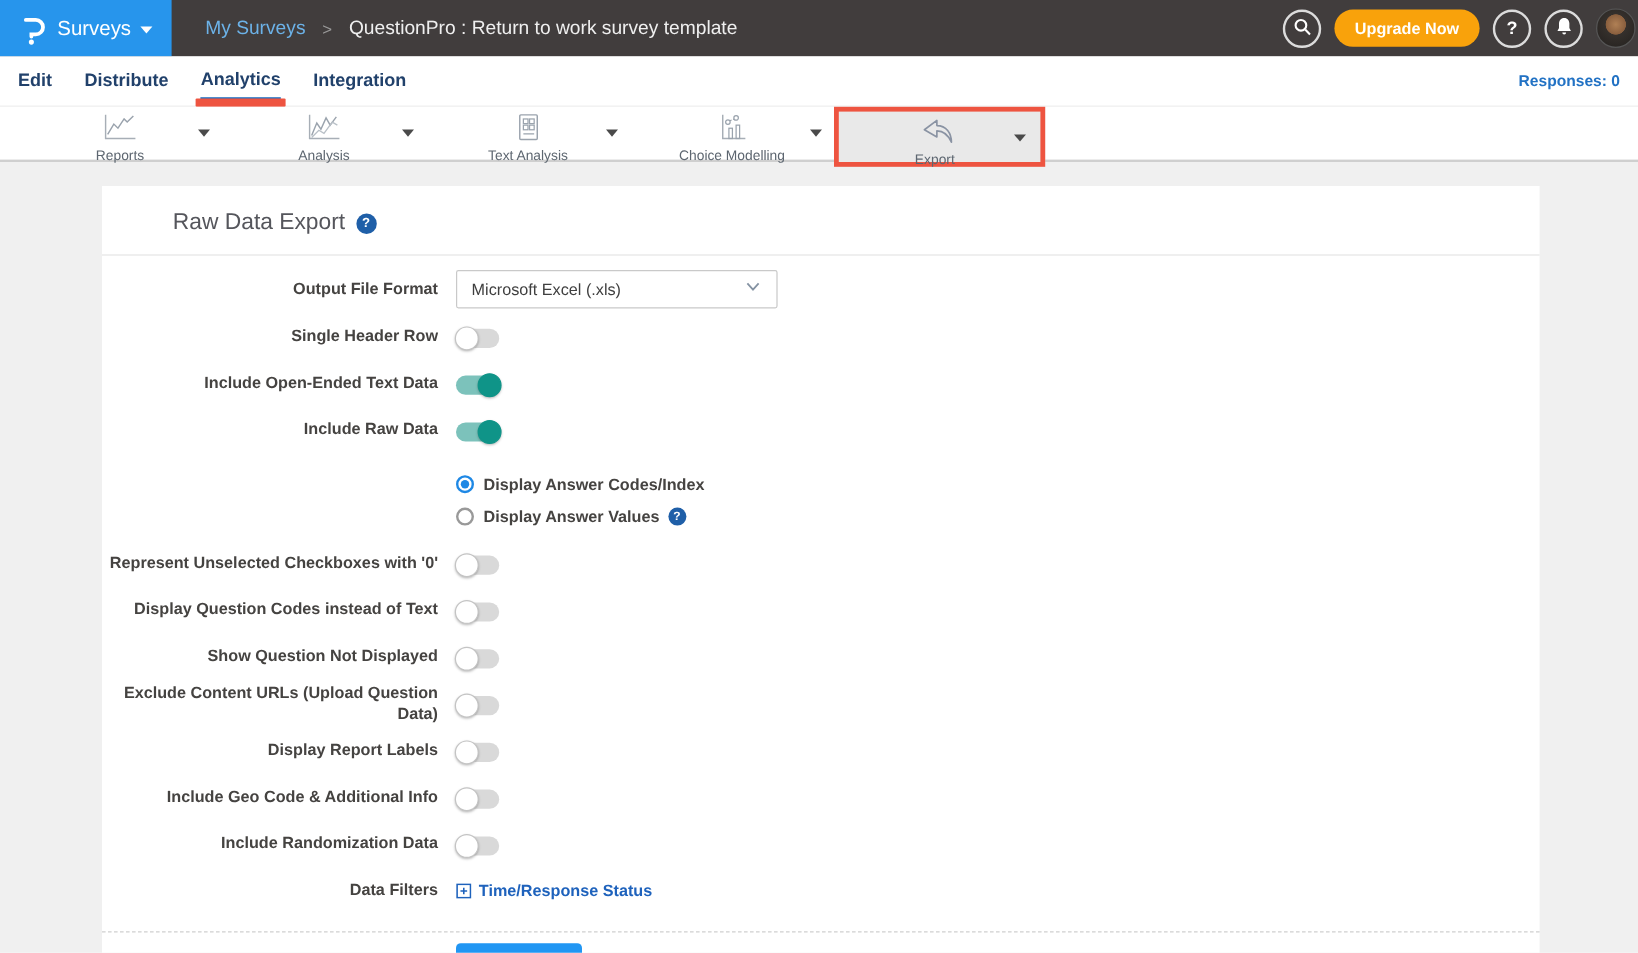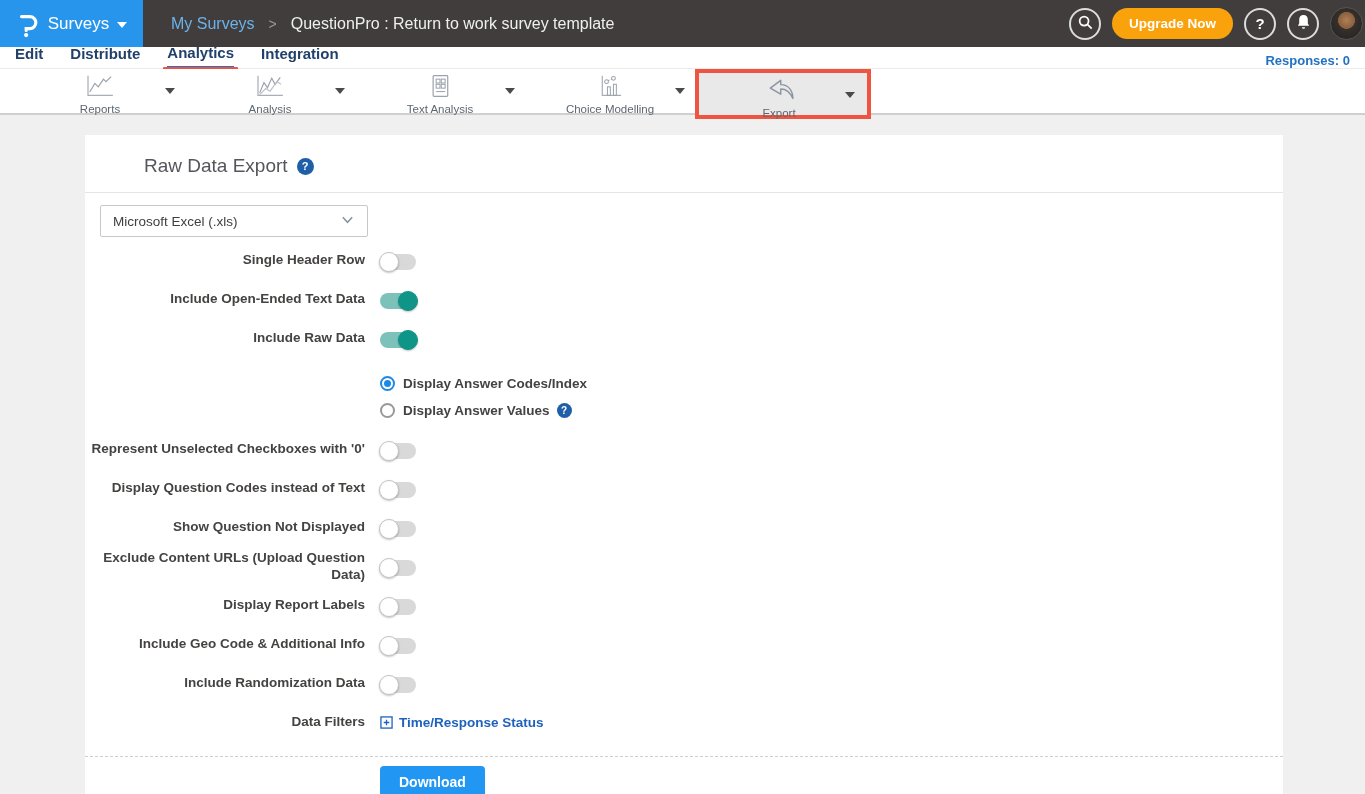--- a/index.html
+++ b/index.html
@@ -17,21 +17,21 @@
   .crumb-sep { color:#9a9a9a; font-size:14px; }
   .crumb-title { color:#efefef; font-size:16px; }
   .header-right { margin-left:auto; display:flex; align-items:center; gap:11px; padding-right:2px; }
   .circle-btn { width:32px; height:32px; border:2px solid #dcdcdc; border-radius:50%; display:flex; align-items:center; justify-content:center; background:transparent; cursor:pointer; color:#fff; font-size:15px; font-weight:bold; }
   .upgrade-btn { height:31px; background:#f9a20b; border:none; border-radius:17px; color:#fff; font-weight:bold; font-size:13.5px; padding:0 17px; cursor:pointer; font-family:"Liberation Sans",sans-serif; }
   .avatar { width:33px; height:33px; border-radius:50%; cursor:pointer;
     background: radial-gradient(circle at 50% 40%, #b08055 0%, #8a5f3e 34%, #35302c 36%, #23201e 100%);
     border:1px solid #555; }
 
   
-  .tab-nav { height:22px; background:#fff; display:flex; align-items:flex-end; padding:0 15px; border-bottom:1px solid #ebebeb; position:relative; }
+  .tab-nav { height:42px; background:#fff; display:flex; align-items:center; padding:0 15px; border-bottom:1px solid #ebebeb; position:relative; }
   .tab { font-size:15px; font-weight:bold; color:#21416b; margin-right:27px; cursor:pointer; position:relative; height:30px; display:flex; align-items:center; }
   .tab.active { border-bottom:2px solid #2272c4; }
   .tab .annotation { position:absolute; left:-4px; right:-4px; bottom:-8px; height:7px; background:#ee5440; border-radius:1px; }
   .responses { margin-left:auto; font-size:13px; font-weight:bold; color:#2272c4; }
 
   
   .toolbar { height:46px; background:#fff; border-bottom:2px solid #cfcfcf; position:relative; }
   .tool-stack { position:absolute; top:5px; width:140px; display:flex; flex-direction:column; align-items:center; cursor:pointer; }
   .tool-label { font-size:11.5px; color:#5d6670; margin-top:1px; white-space:nowrap; }
   .tool-caret { position:absolute; top:19px; width:0; height:0; border-left:5px solid transparent; border-right:5px solid transparent; border-top:6px solid #4a4a4a; cursor:pointer; }
@@ -207,20 +207,21 @@
 
 <div class="card">
   <div class="card-head">
     <span class="card-title">Raw Data Export</span>
     <span class="help-badge">?</span>
   </div>
 
   <div class="form">
 
     <div class="form-row select-row">
+      <div class="row-label">Output File Format</div>
       <div class="row-control">
         <div class="select-box">
           <span class="select-value">Microsoft Excel (.xls)</span>
           <span>
             <svg width="15" height="15" viewBox="0 0 16 16">
                 <path d="M3 5.5 L8 11 L13 5.5" stroke="#8593a3" fill="none" stroke-width="1.6"></path>
               </svg>
           </span>
         </div>
       </div>

